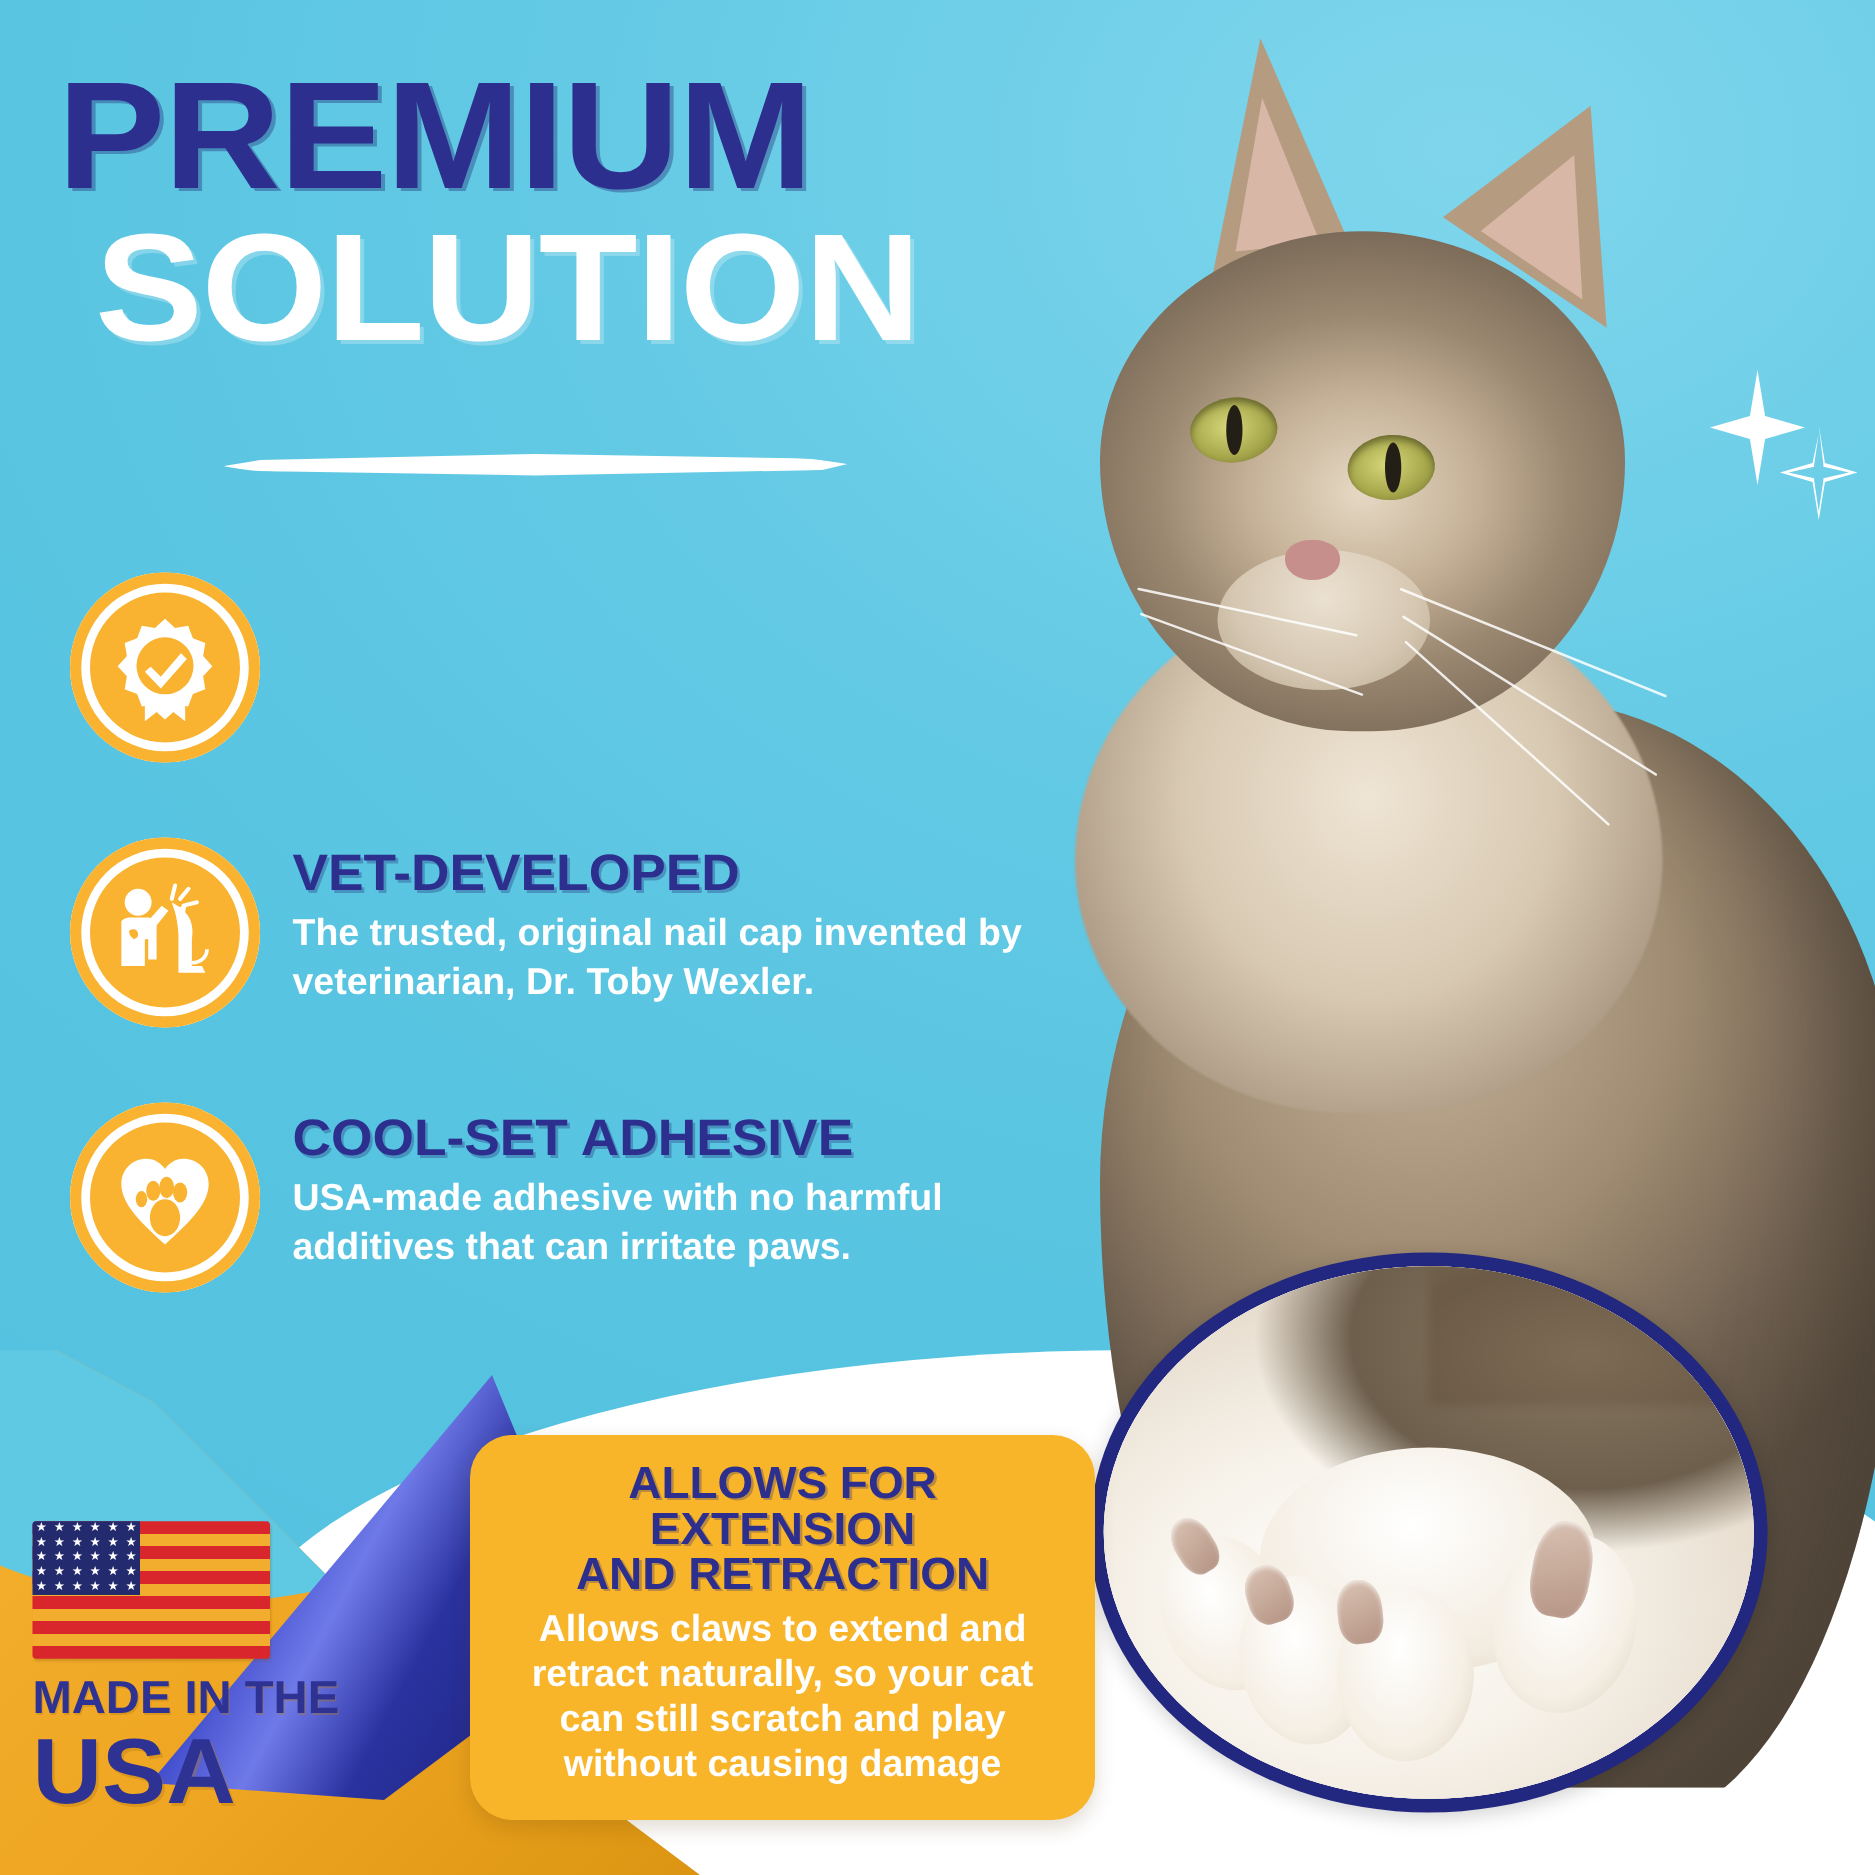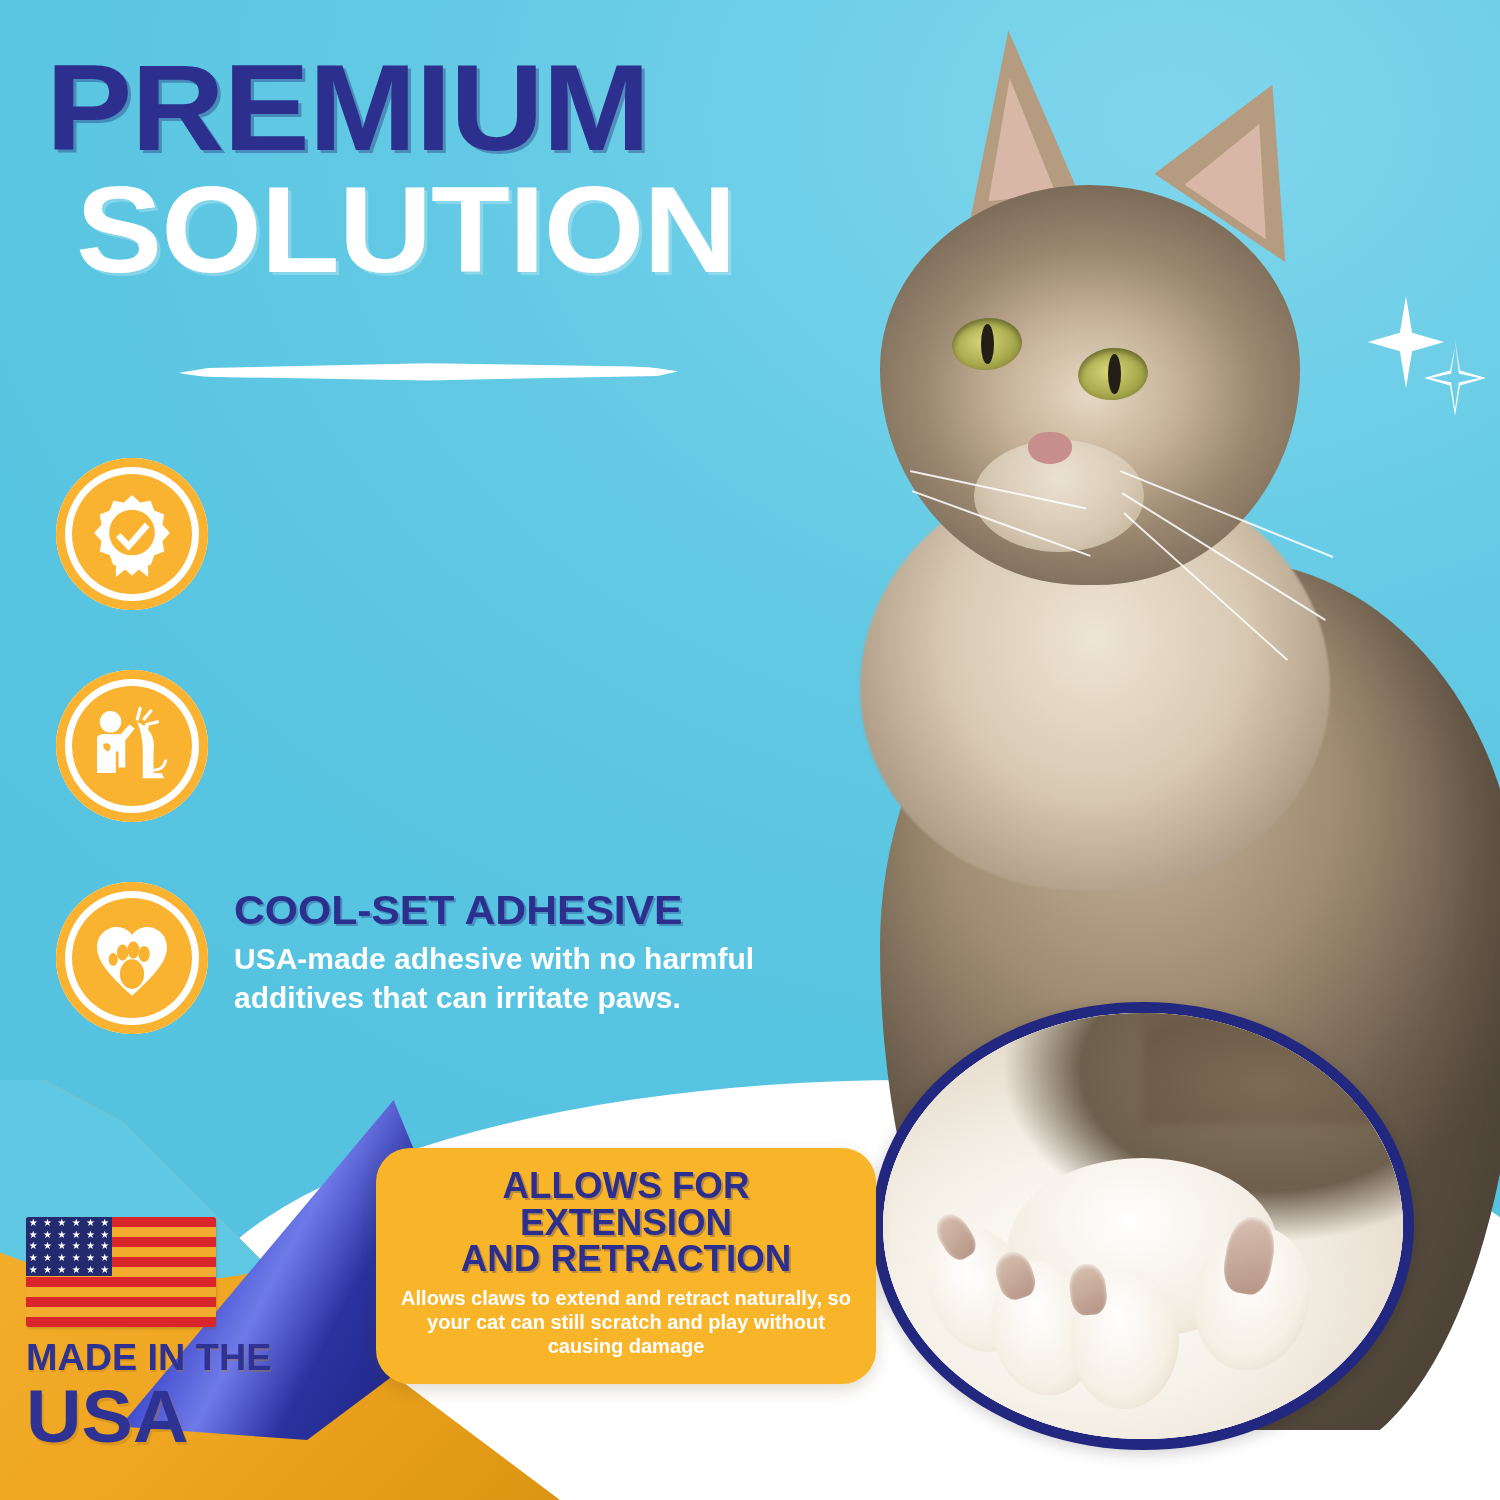--- a/index.html
+++ b/index.html
@@ -254,21 +254,21 @@
     box-shadow:0 6px 16px rgba(90,60,10,.18);
     text-align:center;
   }
   .callout-title{
     color:#2d2f8e;font-size:36px;font-weight:700;line-height:1.02;
     margin:0 0 8px 0;letter-spacing:0;
     transform:scaleX(1.02);
     text-shadow:2px 2px 0 rgba(30,32,110,.28);
   }
   .callout-desc{
-    color:#ffffff;font-size:20px;font-weight:700;line-height:1.2;margin:0;
+    color:#ffffff;font-size:30px;font-weight:700;line-height:1.2;margin:0;
   }
 
   
   .paw-inset{
     position:absolute;left:872px;top:1002px;width:542px;height:448px;
     border-radius:50%;
     border:11px solid #22277f;
     overflow:hidden;
     background:#ffffff;
     box-shadow:0 4px 16px rgba(0,0,0,.18);
@@ -363,20 +363,24 @@
           <circle cx="16" cy="14" r="8"></circle>
           <path d="M6 26 C6 24 9 23 12 23 L21 23 C24 23 27 24 27 27 L27 48 L22 48 L22 36 L20 36 L20 52 L6 52 Z"></path>
           <path d="M22 25 L30 16 L34 19 L26 29 Z"></path>
           <circle cx="13" cy="33" r="3" fill="#f9b331"></circle>
           <path d="M10 28 C9 33 11 36 13 36" stroke="#fff" stroke-width="1.6" fill="none"></path>
           <path d="M36 12 L38 4 M41 12 L46 6 M43 16 L51 14" stroke="#fff" stroke-width="2.4" stroke-linecap="round" fill="none"></path>
           <path d="M38 20 L36 14 L41 17 L45 14 L44 20 C48 24 49 30 48 36 L48 52 L54 52 L56 56 L40 56 L40 34 C40 30 39 24 38 20 Z"></path>
           <path d="M48 50 C54 50 57 46 57 42" stroke="#fff" stroke-width="2.2" fill="none"></path>
         </svg>
       </div>
+      <div class="feature-text">
+        <div class="feature-title">VET-DEVELOPED</div>
+        <p class="feature-desc">The trusted, original nail cap invented by veterinarian, Dr. Toby Wexler.</p>
+      </div>
     </div>
 
     <div class="feature">
       <div class="icon-badge">
         <svg viewBox="0 0 64 64" aria-hidden="true">
           <path d="M32 60 C14 44 6 34 6 24 C6 15 13 9 21 9 C26 9 30 12 32 15 C34 12 38 9 43 9 C51 9 58 15 58 24 C58 34 50 44 32 60 Z"></path>
           <ellipse cx="32" cy="44" rx="9" ry="11" fill="#f9b331"></ellipse>
           <ellipse cx="25" cy="28" rx="4.2" ry="6" fill="#f9b331"></ellipse>
           <ellipse cx="33" cy="26" rx="4.4" ry="6.4" fill="#f9b331"></ellipse>
           <ellipse cx="41" cy="29" rx="4.2" ry="6" fill="#f9b331"></ellipse>

